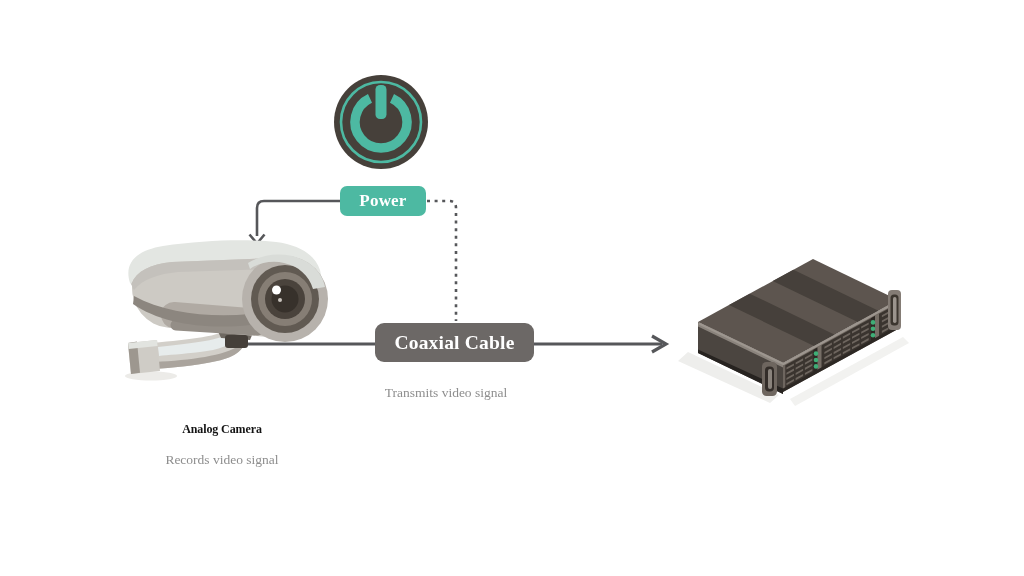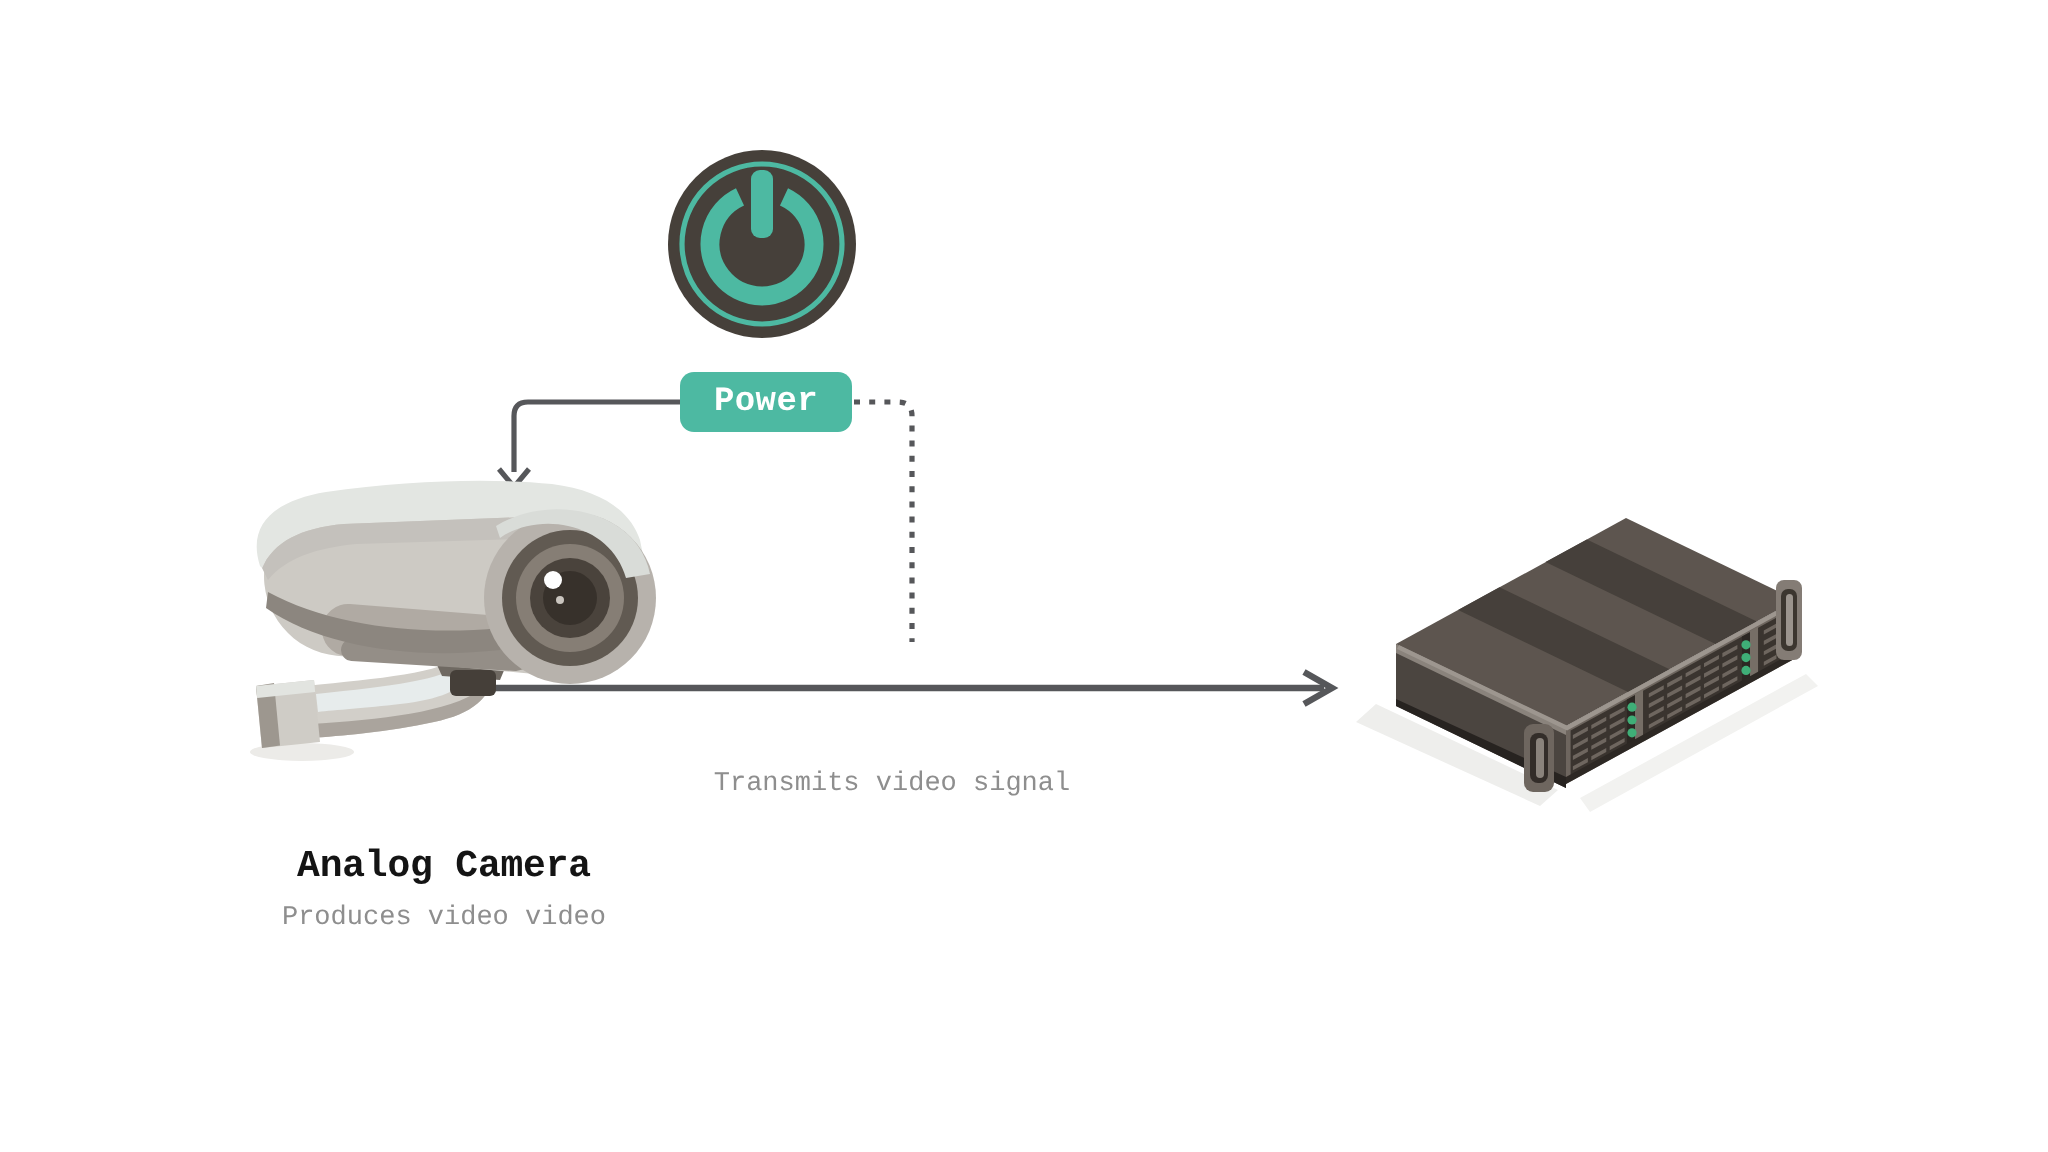--- a/index.html
+++ b/index.html
@@ -7,42 +7,42 @@
     --icon-dark:#46403A;
     --badge-gray:#6C6866;
     --connector:#56575A;
     --title-text:#141414;
     --caption-text:#8E8E8E;
     --led-green:#3FAE77;
   }
   html,body{margin:0;padding:0;background:#fff;}
   .stage{
     position:relative;width:1024px;height:576px;background:#ffffff;
-    font-family:Liberation Mono, monospace;overflow:hidden;
+    font-family:Liberation Serif, serif;overflow:hidden;
   }
   svg.art{position:absolute;left:0;top:0;}
   .badge{
     position:absolute;display:flex;align-items:center;justify-content:center;
     color:#ffffff;font-weight:bold;box-sizing:border-box;
   }
   .badge-power{
     left:340px;top:186px;width:86px;height:30px;border-radius:7px;
     background:var(--teal);font-size:17px;letter-spacing:.2px;
   }
   .badge-coax{
     left:375px;top:323px;width:159px;height:39px;border-radius:9px;
     background:var(--badge-gray);font-size:19.5px;letter-spacing:.2px;
   }
   .caption{
     position:absolute;color:var(--caption-text);font-size:13.5px;
     line-height:17px;text-align:center;
   }
   .caption-transmits{left:346px;top:384px;width:200px;}
   .title{
-    position:absolute;color:var(--title-text);font-weight:bold;font-size:19px;
+    position:absolute;color:var(--title-text);font-weight:bold;font-size:12px;
     text-align:center;letter-spacing:-.1px;
   }
   .title-camera{left:122px;top:422px;width:200px;}
   .caption-camera{left:122px;top:451px;width:200px;}
   .title-dvr{left:682px;top:422px;width:200px;}
   .caption-dvr{left:704px;top:451px;width:156px;}
 </style>
 </head>
 <body>
 
@@ -194,20 +194,23 @@
         <rect x="765" y="366.5" width="9" height="25" rx="4" fill="#332d29"></rect>
         <rect x="768" y="369" width="4" height="20" rx="2" fill="#8a837c"></rect>
       </g>
     </g>
   </svg>
 
   <div class="badge badge-power">
     <span>Power</span>
   </div>
 
+  <div class="badge badge-coax">
+    <span>Coaxial Cable</span>
+  </div>
 
   <div class="caption caption-transmits">Transmits video signal</div>
 
   <div class="title title-camera">Analog Camera</div>
-  <div class="caption caption-camera">Produces video video</div>
+  <div class="caption caption-camera">Records video signal</div>
 
 
 </div>
 
 </body></html>

